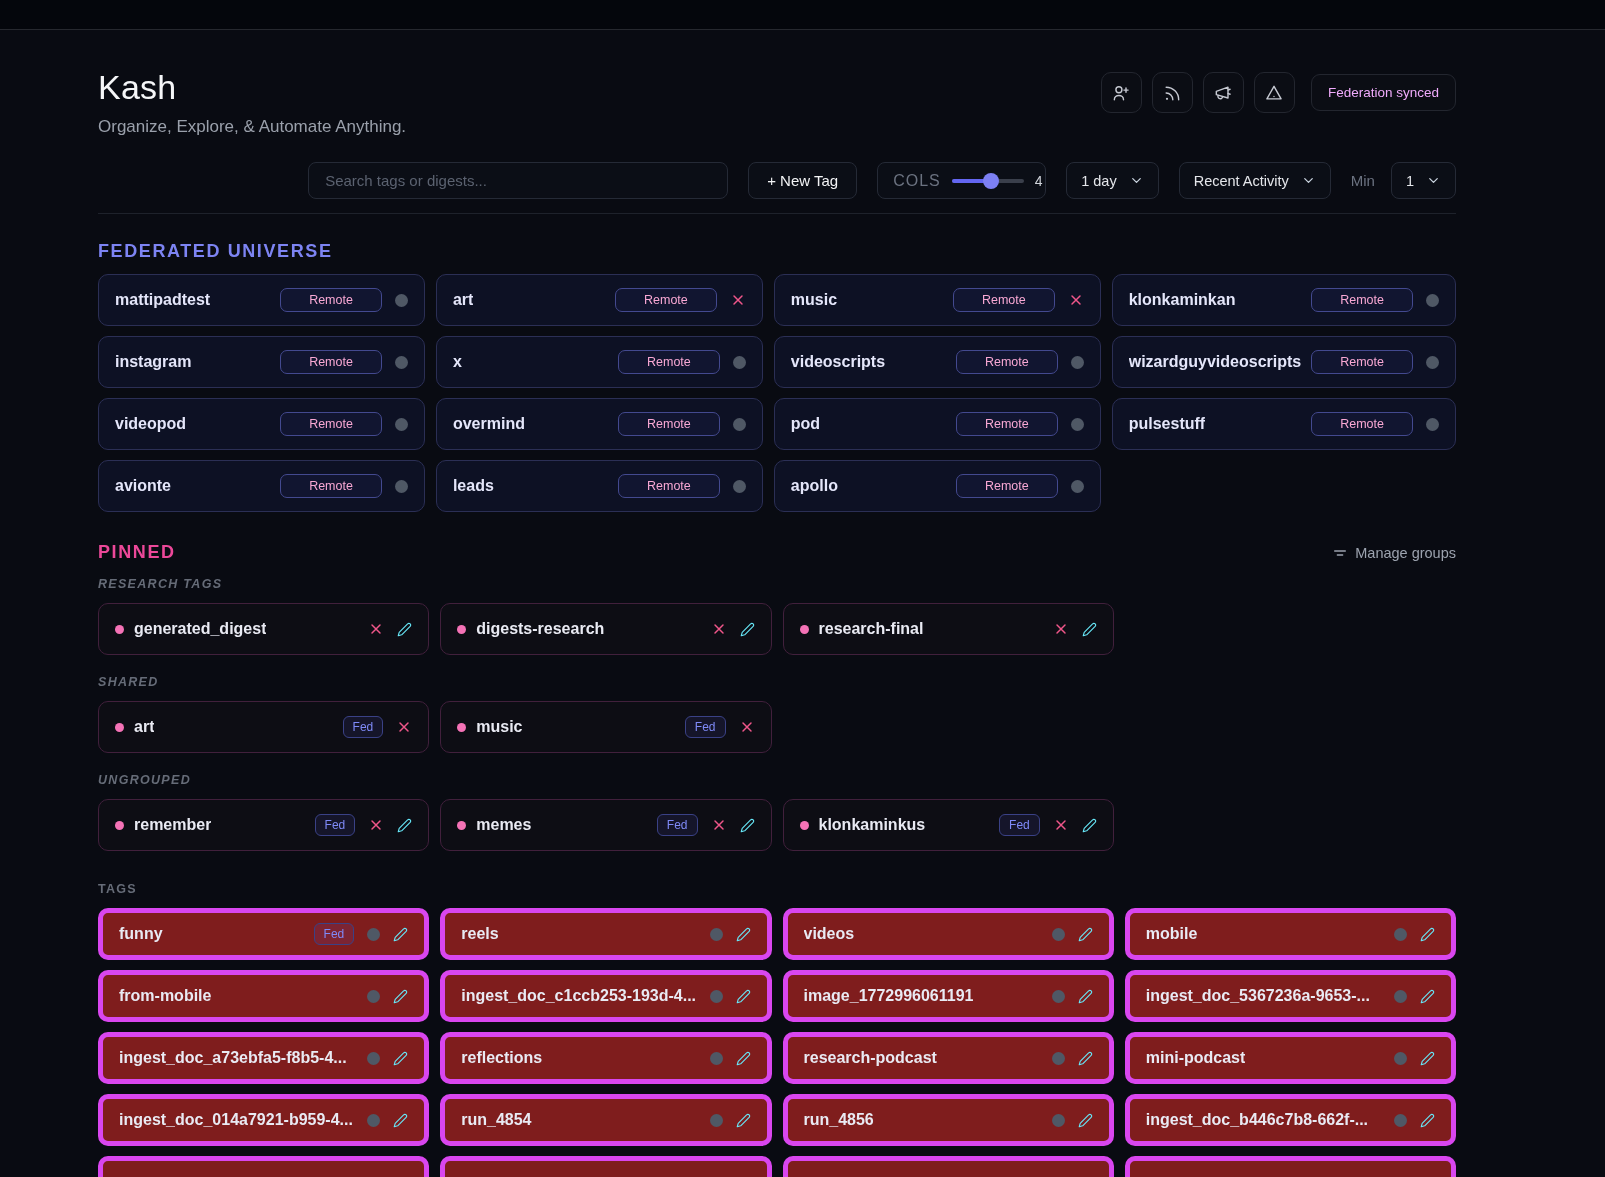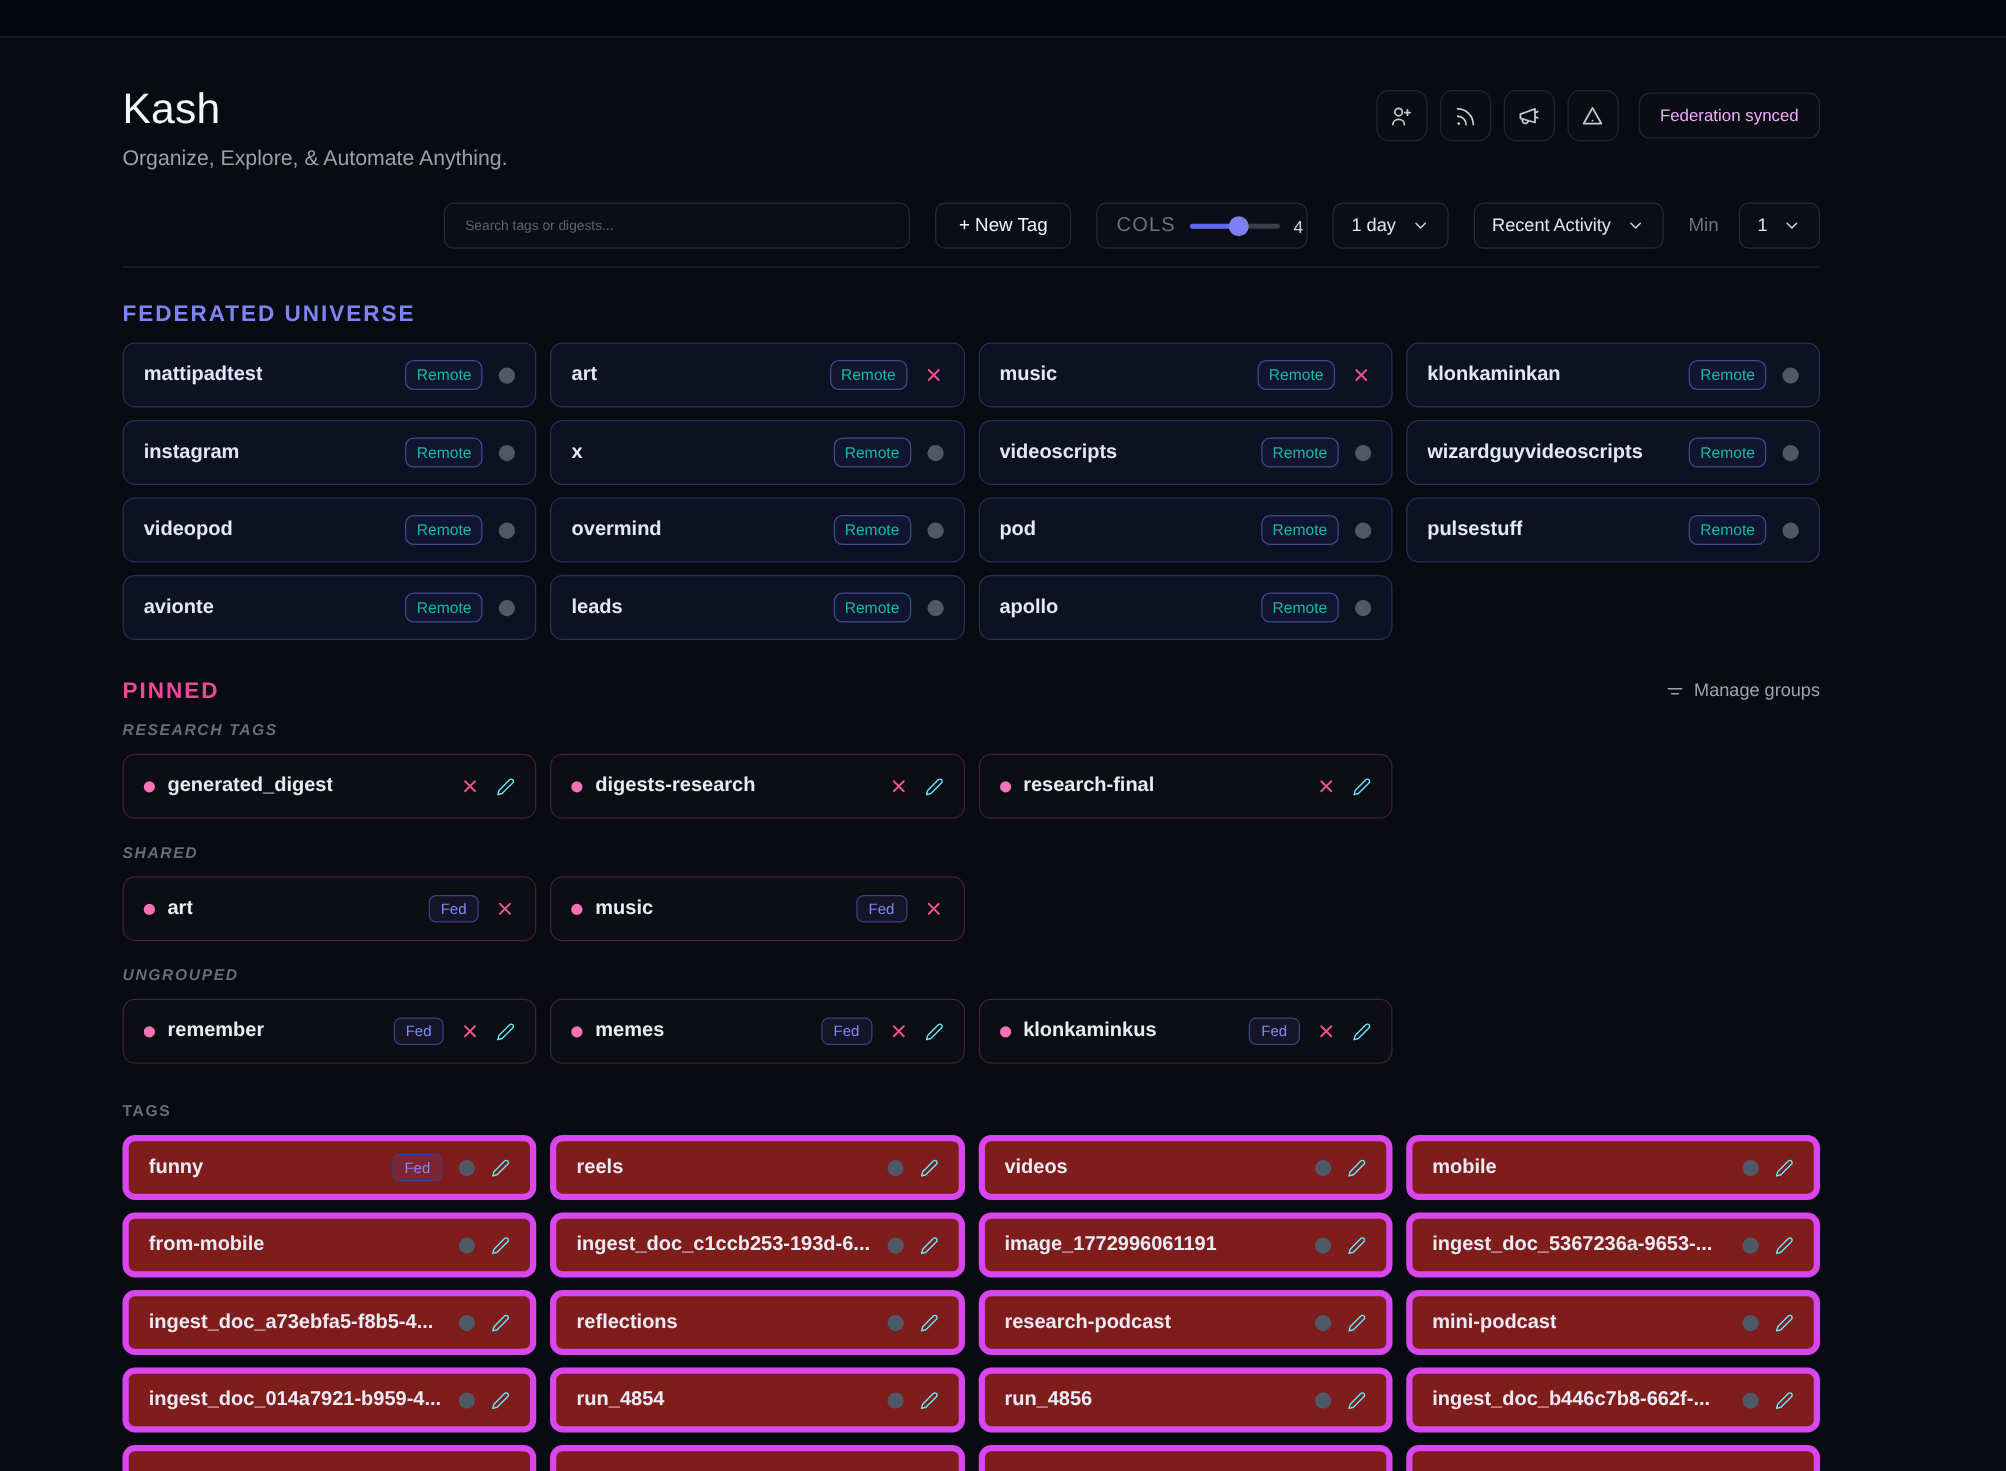--- a/index.html
+++ b/index.html
@@ -27,21 +27,21 @@
     height: 37px; padding: 0 16px; margin-left: 6px; border-radius: 9px; background: #0b0d14;
     border: 1px solid #23262f; display: flex; align-items: center; font-size: 13.5px; color: #f0abfc; cursor: pointer;
   }
 
   
   .toolbar { display: flex; align-items: center; justify-content: flex-end; gap: 20px; margin-top: 25px; }
   .control {
     height: 37px; background: #0b0e16; border: 1px solid #252a36; border-radius: 8px;
     display: flex; align-items: center; color: #e5e7eb;
   }
-  .search-input { width: 373px; padding: 0 16px; font-size: 11px; font-family: inherit; color: #0ea5e9; outline: none; }
+  .search-input { width: 420px; padding: 0 16px; font-size: 15px; font-family: inherit; color: #0ea5e9; outline: none; }
   .search-input::placeholder { color: #5b6270; }
   .new-tag-btn { padding: 0 18px; font-size: 15px; font-weight: 500; color: #f3f4f6; cursor: pointer; }
   .cols-control { width: 169px; padding: 0 15px; gap: 11px; }
   .cols-label { color: #6b7280; font-size: 16px; font-weight: 400; letter-spacing: 1px; }
   .slider { position: relative; width: 72px; height: 16px; flex: none; cursor: pointer; }
   .slider-track { position: absolute; top: 6px; left: 0; width: 100%; height: 4px; border-radius: 2px; background: #3a3f4b; }
   .slider-fill { position: absolute; top: 6px; left: 0; width: 55%; height: 4px; border-radius: 2px; background: #6366f1; }
   .slider-knob { position: absolute; top: 0; left: calc(55% - 8px); width: 16px; height: 16px; border-radius: 50%; background: #7d80f3; }
   .cols-value { margin-left: auto; color: #d1d5db; font-size: 14px; }
   .select { padding: 0 14px; gap: 12px; font-size: 14.5px; cursor: pointer; }
@@ -66,21 +66,21 @@
   .card { display: flex; align-items: center; height: 52px; border-radius: 10px; padding: 0 16px; gap: 10px; cursor: pointer; }
   .card--fed { background: #0d1124; border: 1px solid #2b2f55; }
   .card--pinned { background: #0d0d14; border: 1px solid #41203c; }
   .card--tag { background: #7f1d1d; border: 5px solid #d946ef; }
   .card-name { font-size: 16px; font-weight: 600; color: #e9eaf3; white-space: nowrap; overflow: hidden; text-overflow: ellipsis; }
   .card--fed .card-name { color: #e4e6fa; }
   .card-right { margin-left: auto; display: flex; align-items: center; gap: 13px; flex: none; }
   .pink-dot { width: 9px; height: 9px; border-radius: 50%; background: #f472b6; flex: none; }
   .gray-dot { width: 13px; height: 13px; border-radius: 50%; background: #4f5865; flex: none; }
   .badge { font-size: 12px; white-space: nowrap; }
-  .badge--remote { color: #14b8a6; border: 1px solid #43498f; background: rgba(76,81,191,0.08); padding: 4px 8px; border-radius: 7px; font-size: 12.5px; }
+  .badge--remote { color: #f9a8d4; border: 1px solid #43498f; background: rgba(76,81,191,0.08); padding: 4px 28px; border-radius: 7px; font-size: 12.5px; }
   .badge--fed { color: #7f8af8; border: 1px solid #3a4186; background: rgba(99,102,241,0.10); padding: 3px 9px; border-radius: 6px; }
   .card-icon-btn { background: none; border: none; padding: 0; display: flex; align-items: center; cursor: pointer; }
   .card-icon-btn svg { fill: none; stroke-linecap: round; stroke-linejoin: round; }
   .x-btn svg { width: 16px; height: 16px; stroke: #f0568a; stroke-width: 2.2; }
   .edit-btn svg { width: 15px; height: 15px; stroke: #67e8f9; stroke-width: 1.8; }
 </style>
 </head>
 <body>
 
 <div class="top-strip"></div>
@@ -473,21 +473,21 @@
         <span class="card-right">
           <span class="gray-dot"></span>
           <button class="card-icon-btn edit-btn">
             <svg viewBox="0 0 24 24">
               <path d="M17 3a2.83 2.83 0 1 1 4 4L7.5 20.5 2 22l1.5-5.5L17 3z"></path>
             </svg>
           </button>
         </span>
       </div>
       <div class="card card--tag">
-        <span class="card-name">ingest_doc_c1ccb253-193d-6...</span>
+        <span class="card-name">ingest_doc_c1ccb253-193d-4...</span>
         <span class="card-right">
           <span class="gray-dot"></span>
           <button class="card-icon-btn edit-btn">
             <svg viewBox="0 0 24 24">
               <path d="M17 3a2.83 2.83 0 1 1 4 4L7.5 20.5 2 22l1.5-5.5L17 3z"></path>
             </svg>
           </button>
         </span>
       </div>
       <div class="card card--tag">

